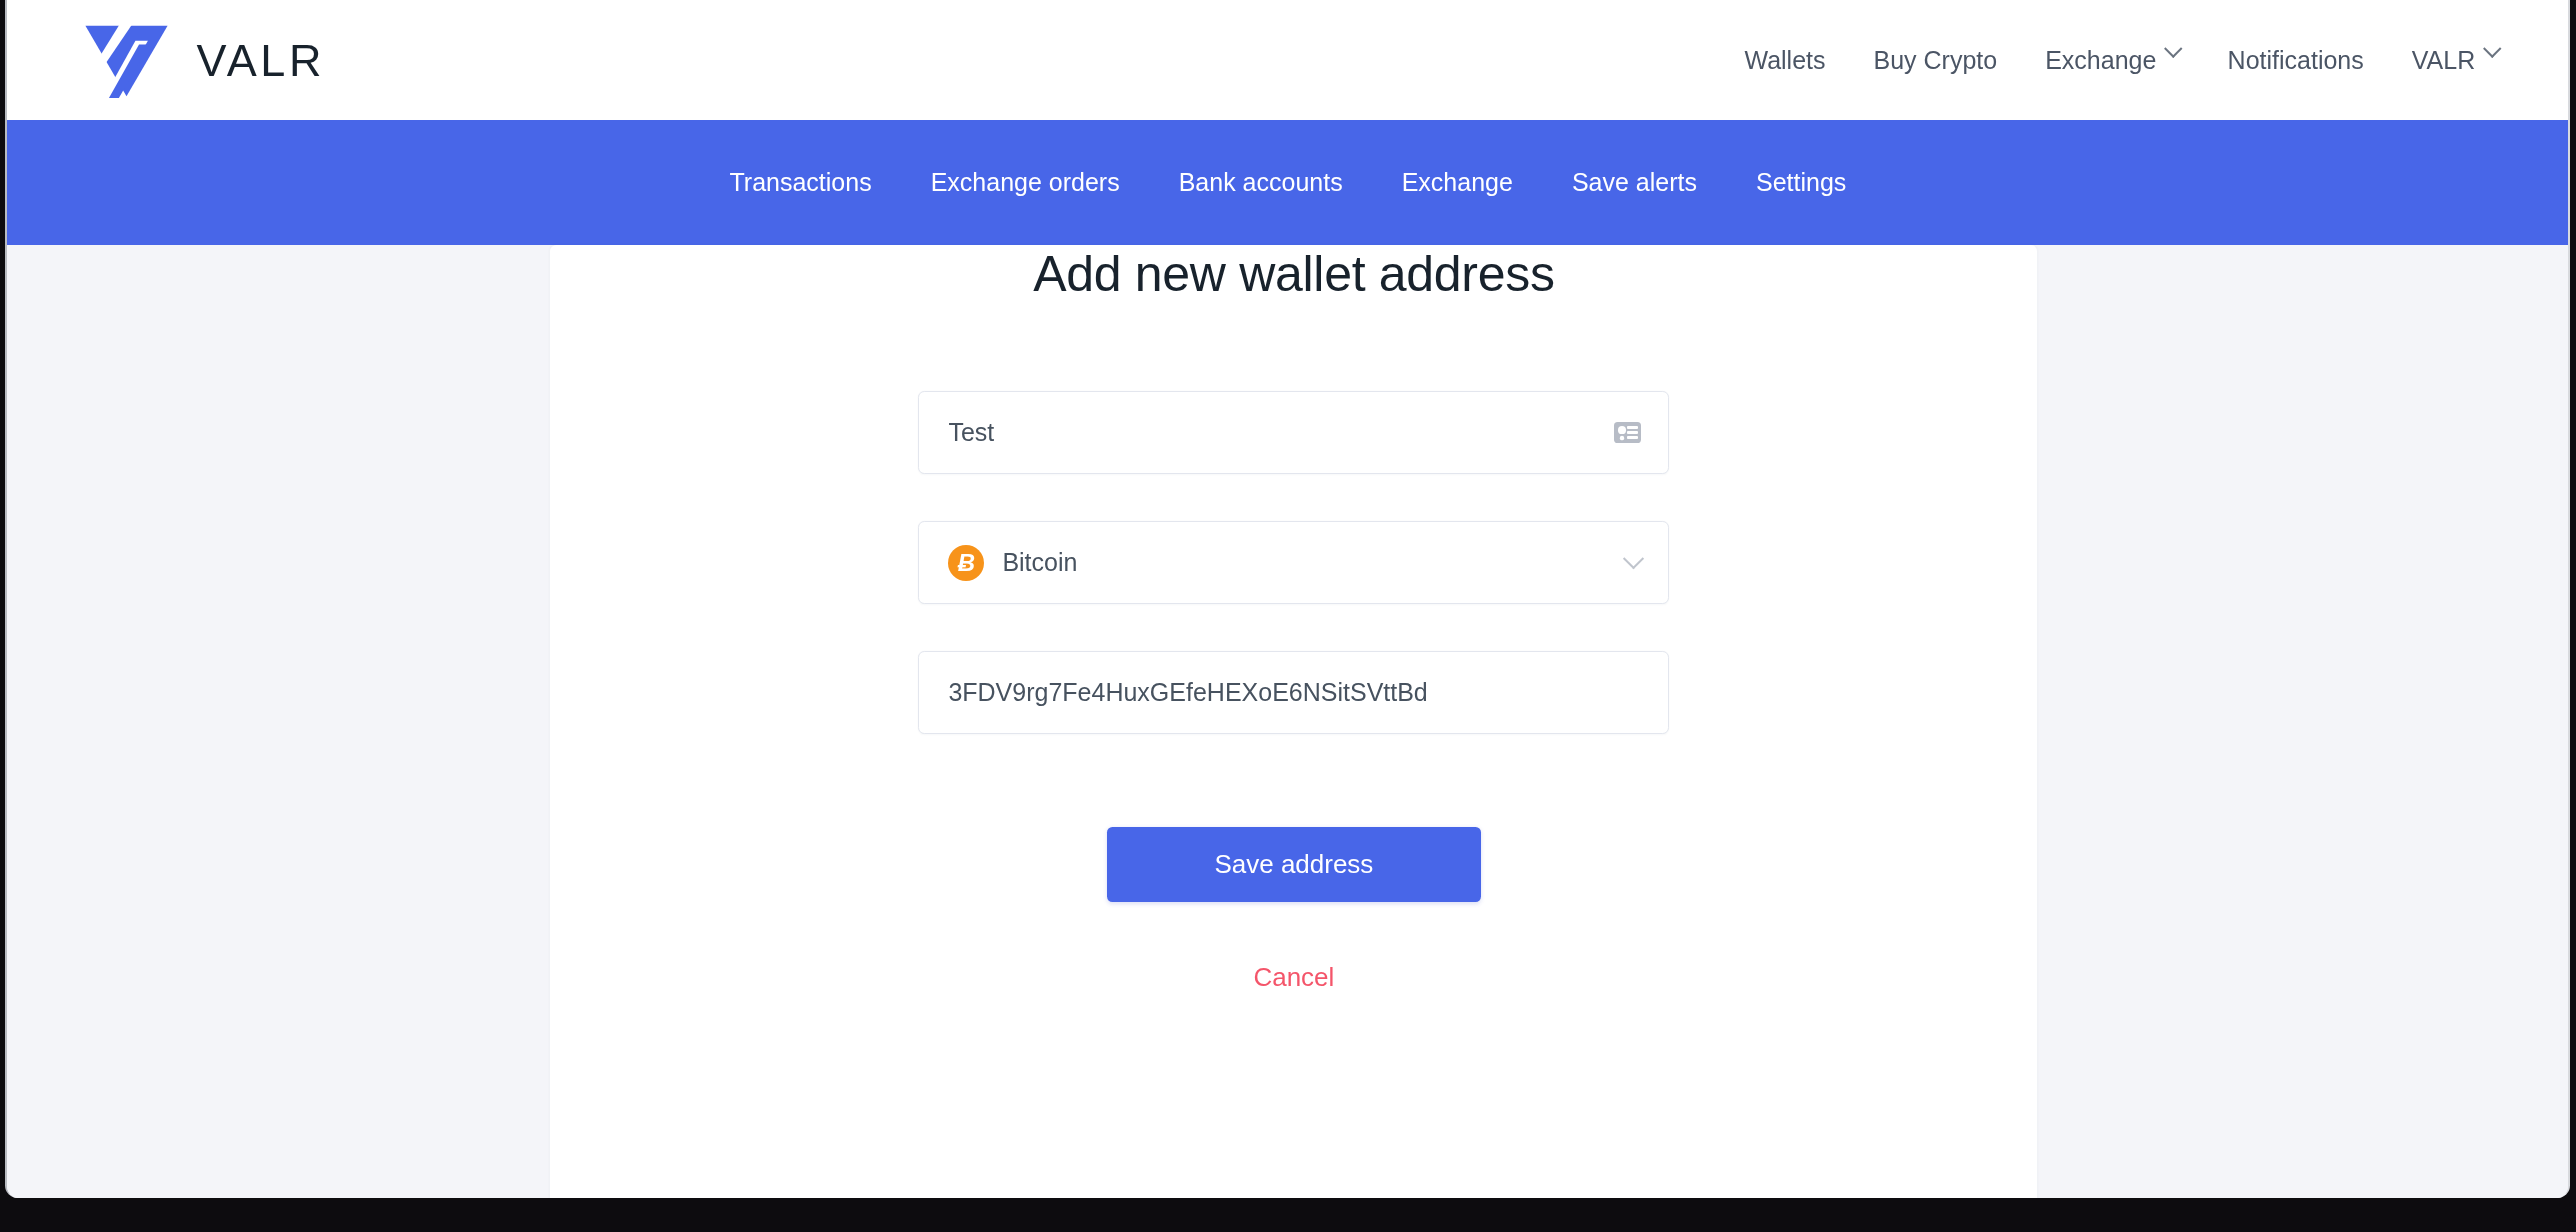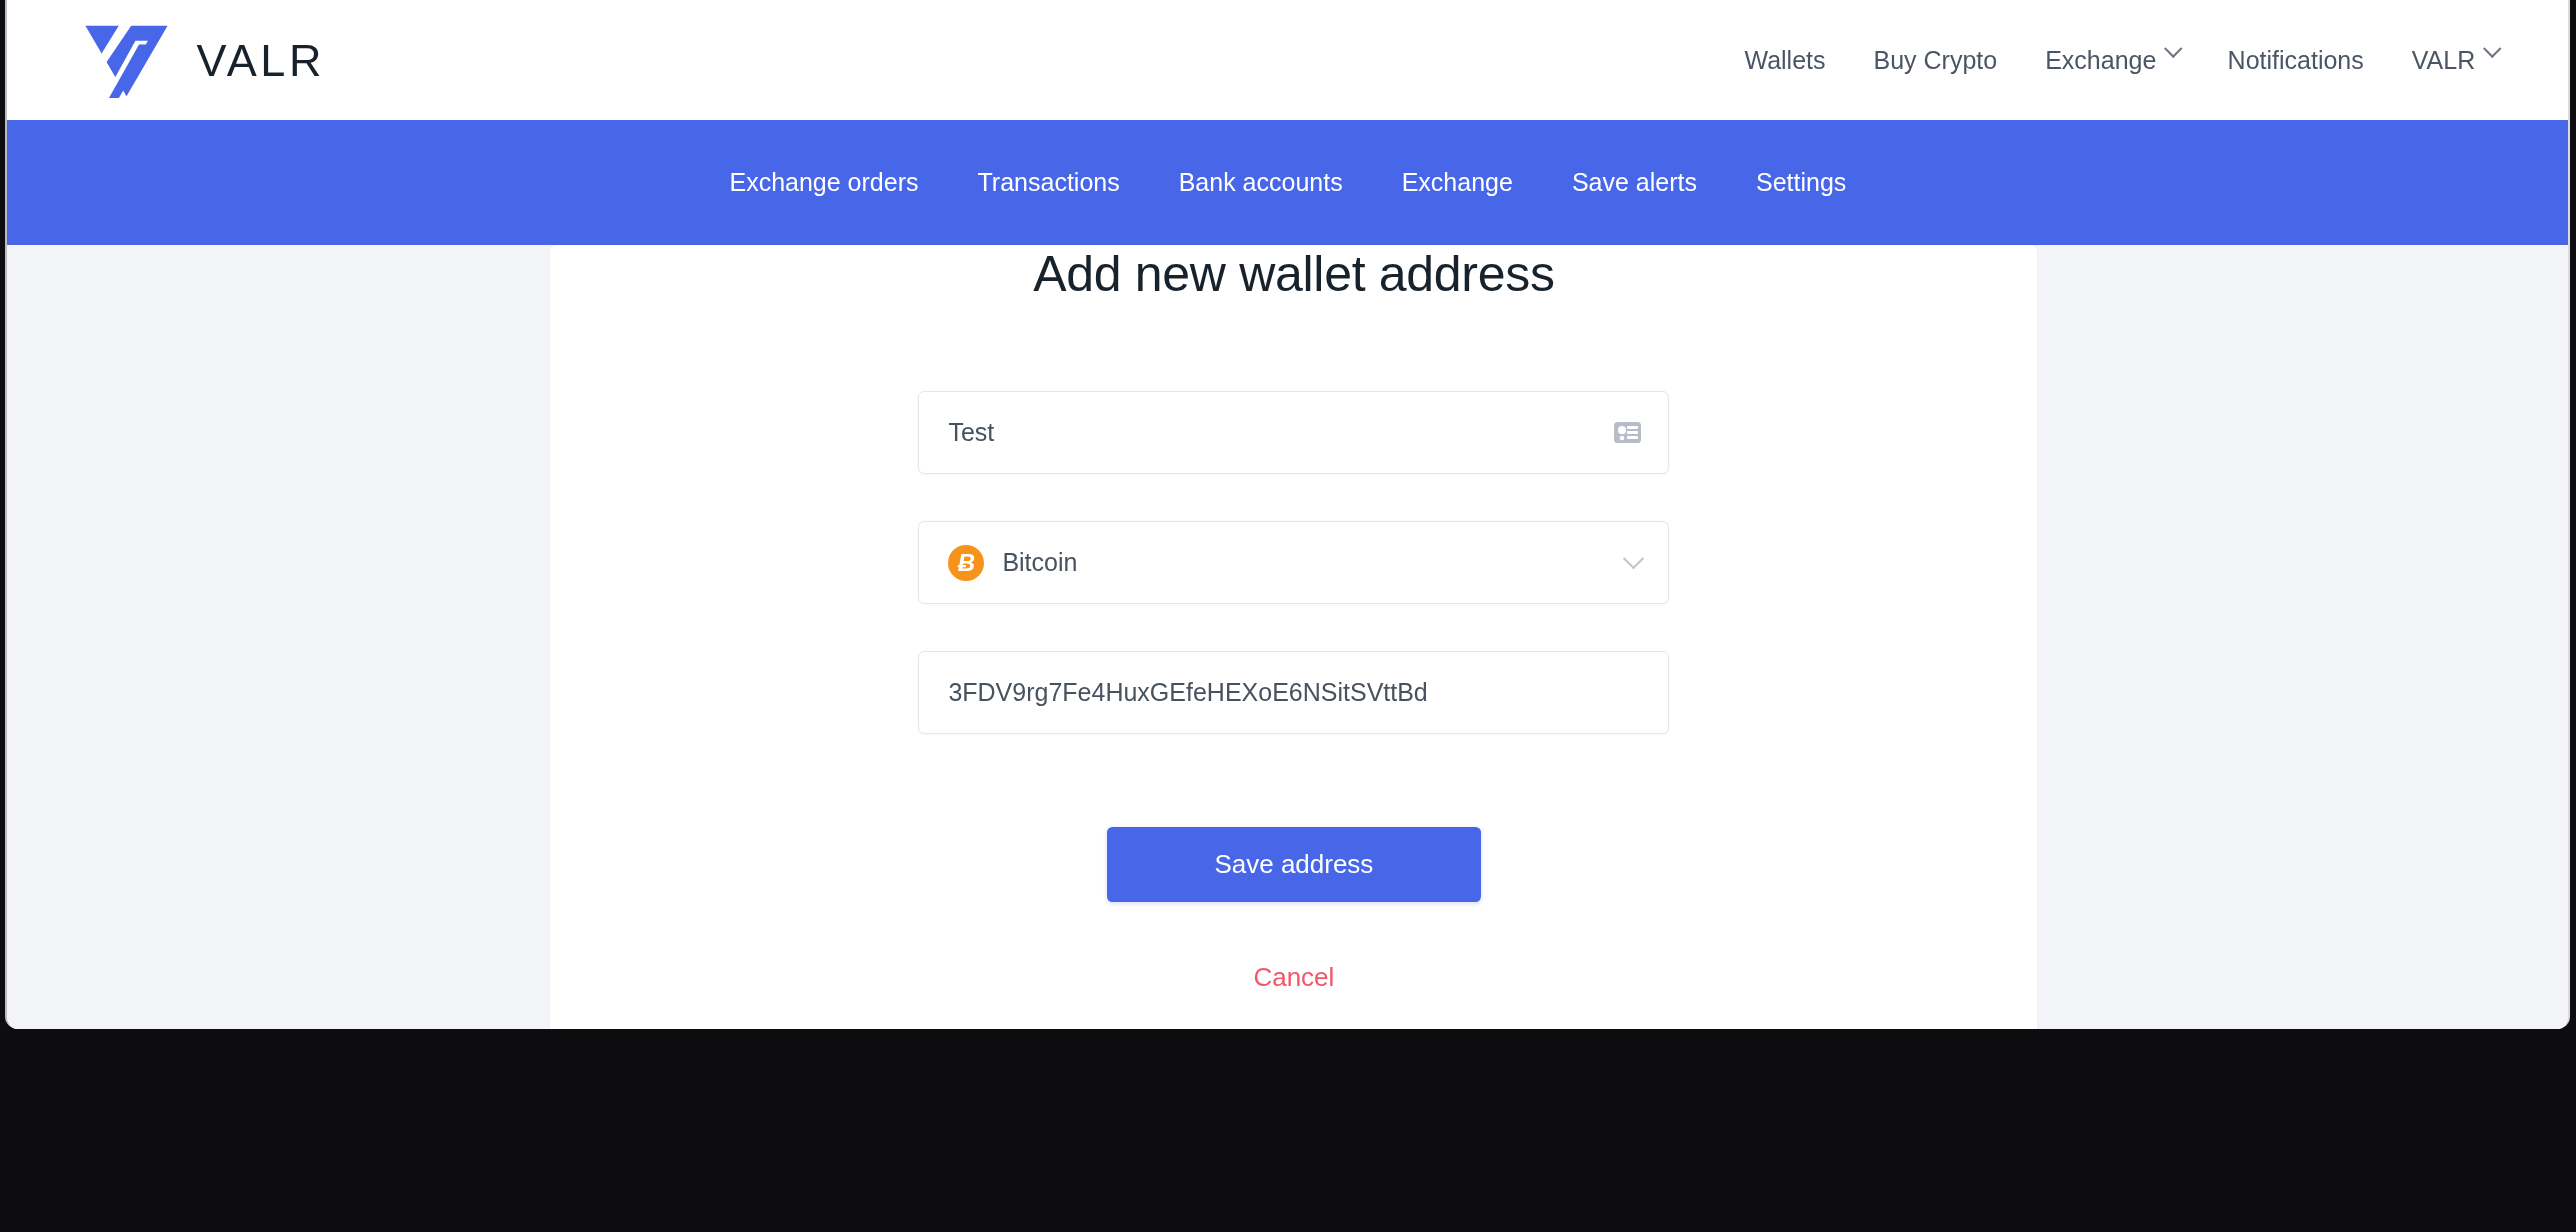--- a/index.html
+++ b/index.html
@@ -19,21 +19,21 @@
     height: 1233px;
     background: #0d0c0f;
     overflow: hidden;
   }
 
   #browser-window {
     position: absolute;
     left: 5.4px;
     top: 0;
     width: 2565px;
-    height: 1029px;
+    height: 1198px;
     background: #f4f5f9;
     border-left: 2.7px solid #b9bcc2;
     border-right: 2.7px solid #d8dade;
     border-bottom-left-radius: 12.5px;
     border-bottom-right-radius: 12.5px;
     overflow: hidden;
   }
 
   
   #top-header {
@@ -285,24 +285,24 @@
         </div>
         <div class="top-nav-item">
           <span>VALR</span>
           <span class="chev"></span>
         </div>
       </div>
     </div>
 
     <div id="sub-nav">
       <div class="sub-nav-item">
+        <span>Transactions</span>
+      </div>
+      <div class="sub-nav-item">
         <span>Exchange orders</span>
-      </div>
-      <div class="sub-nav-item">
-        <span>Transactions</span>
       </div>
       <div class="sub-nav-item">
         <span>Bank accounts</span>
       </div>
       <div class="sub-nav-item">
         <span>Exchange</span>
       </div>
       <div class="sub-nav-item">
         <span>Save alerts</span>
       </div>

